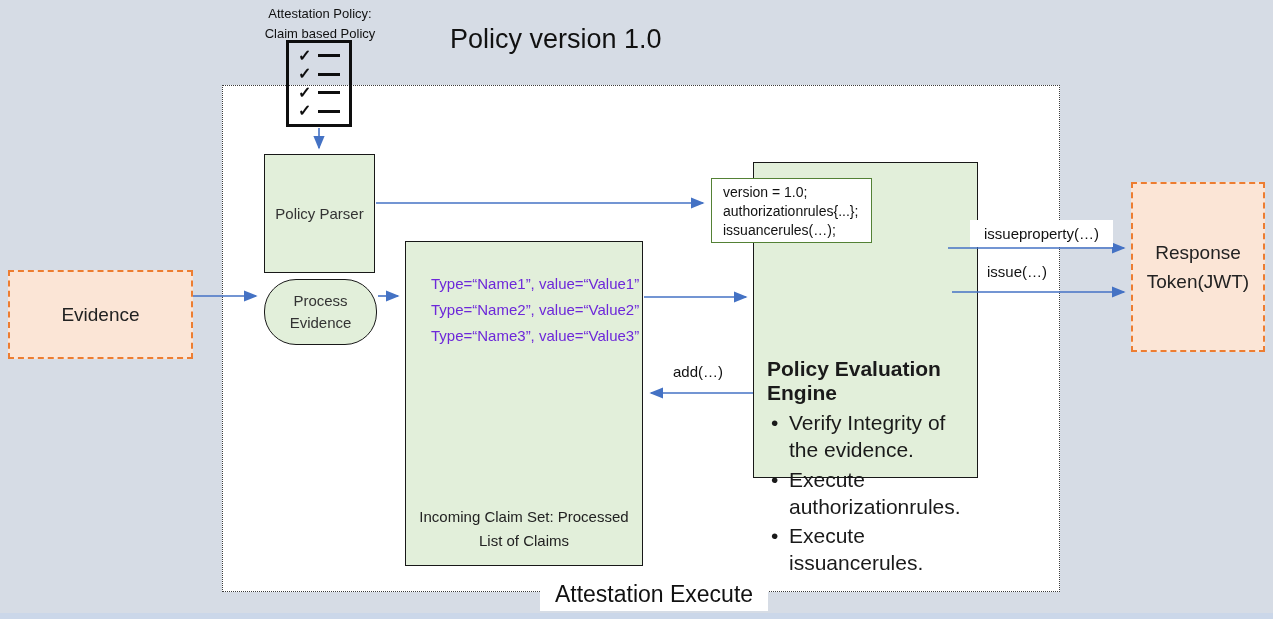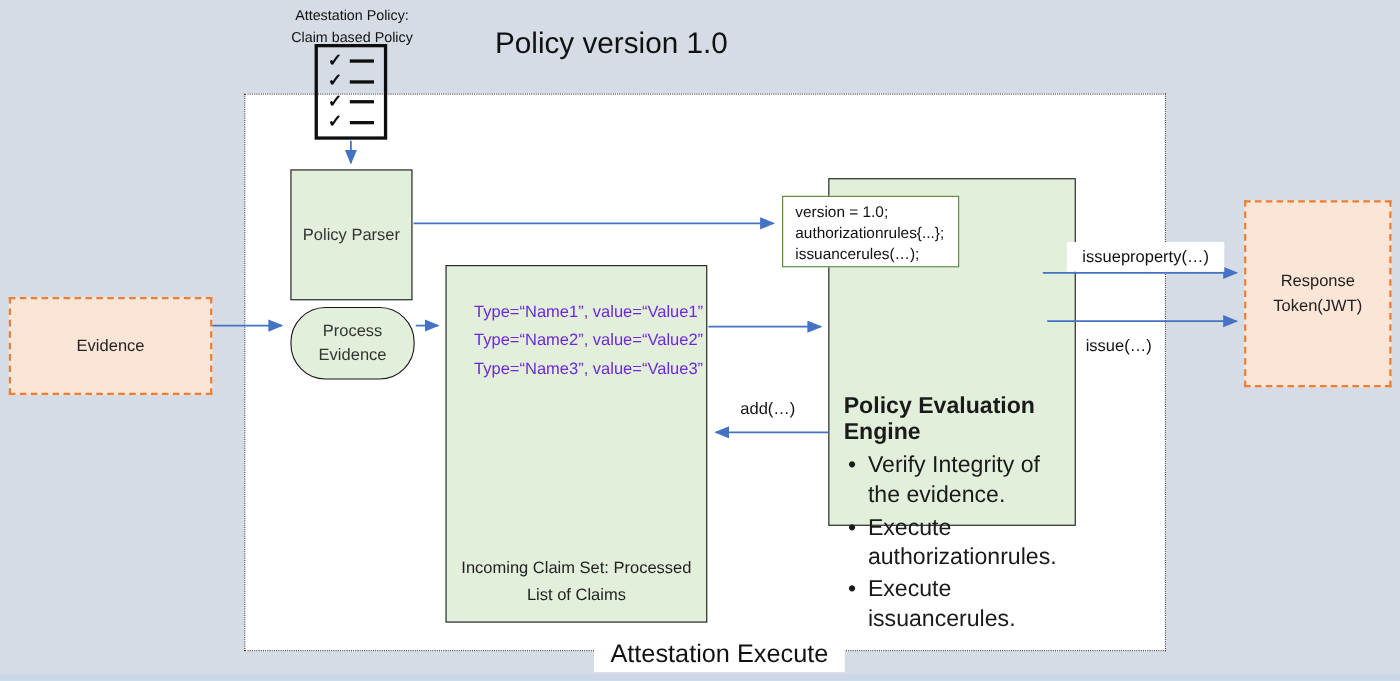--- a/index.html
+++ b/index.html
@@ -47,21 +47,21 @@
     position: absolute;
     background: #E2EFDA;
     border: 1.5px solid #181818;
     z-index: 2;
   }
   .peach-box {
     position: absolute;
     background: #FBE5D6;
     border: 2px dashed #ED7D31;
     display: flex; align-items: center; justify-content: center;
-    text-align: center; font-size: 15px; color: #222;
+    text-align: center; font-size: 19px; color: #222;
     z-index: 2;
   }
   .policy-parser { left: 264px; top: 154px; width: 111px; height: 119px;
     display: flex; align-items: center; justify-content: center; font-size: 15px; color: #333; }
   .process-evidence { left: 264px; top: 279px; width: 113px; height: 66px;
     display: flex; align-items: center; justify-content: center;
     text-align: center; font-size: 15px; line-height: 1.45; color: #333; border-radius: 32px; }
   .evidence-box { left: 8px; top: 270px; width: 185px; height: 89px; }
   .response-box { left: 1131px; top: 182px; width: 134px; height: 170px; line-height: 1.55; }
   .claims-box { left: 405px; top: 241px; width: 238px; height: 325px; }
@@ -79,21 +79,21 @@
   .pee-bullets .dot { width: 22px; flex: 0 0 22px; text-align: left; padding-left: 4px; }
   .policy-text-box {
     position: absolute; left: 711px; top: 178px; width: 161px; height: 65px;
     background: #ffffff; border: 1.5px solid #538135;
     padding: 4px 0 0 11px; font-size: 14px; line-height: 1.35; color: #111;
     z-index: 6;
   }
   .arrow-label { position: absolute; font-size: 15px; color: #111; text-align: center; z-index: 6; }
   .lbl-issueproperty { left: 970px; top: 220px; width: 143px; height: 27px; background: #fff;
     display: flex; align-items: center; justify-content: center; }
-  .lbl-issue { left: 982px; top: 263px; width: 70px; margin-top: 43px; }
+  .lbl-issue { left: 982px; top: 263px; width: 70px; }
   .lbl-add { left: 666px; top: 363px; width: 64px; }
   .service-label {
     position: absolute; left: 540px; top: 578px; width: 228px; height: 33px;
     background: #ffffff; display: flex; align-items: center; justify-content: center;
     font-size: 23px; color: #111; z-index: 6;
   }
   svg.arrows { position: absolute; inset: 0; z-index: 5; pointer-events: none; }
 </style>
 </head>
 <body>

